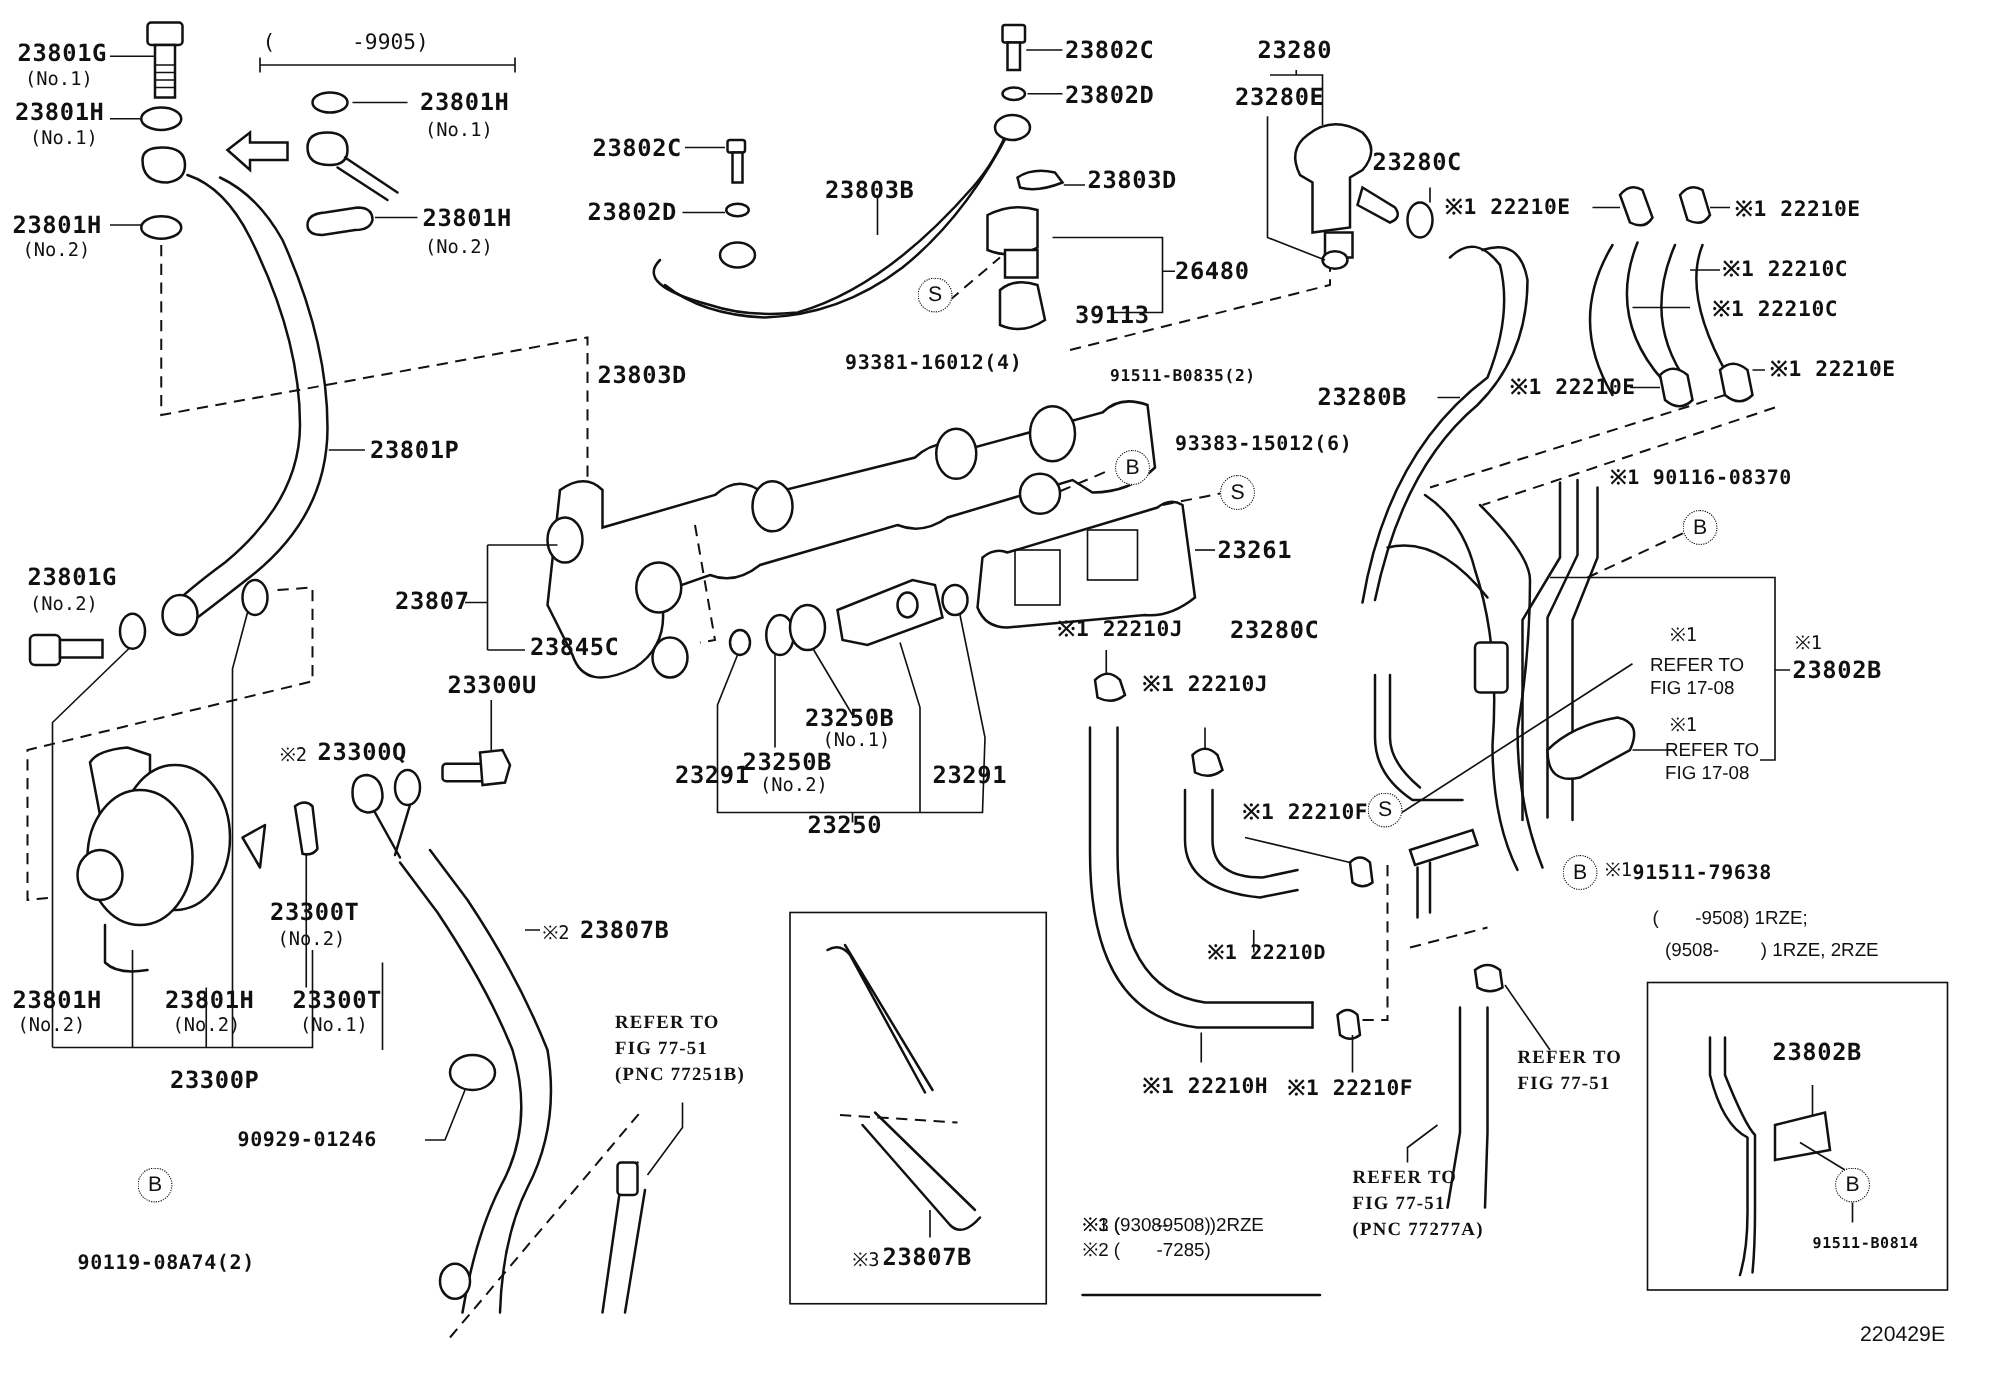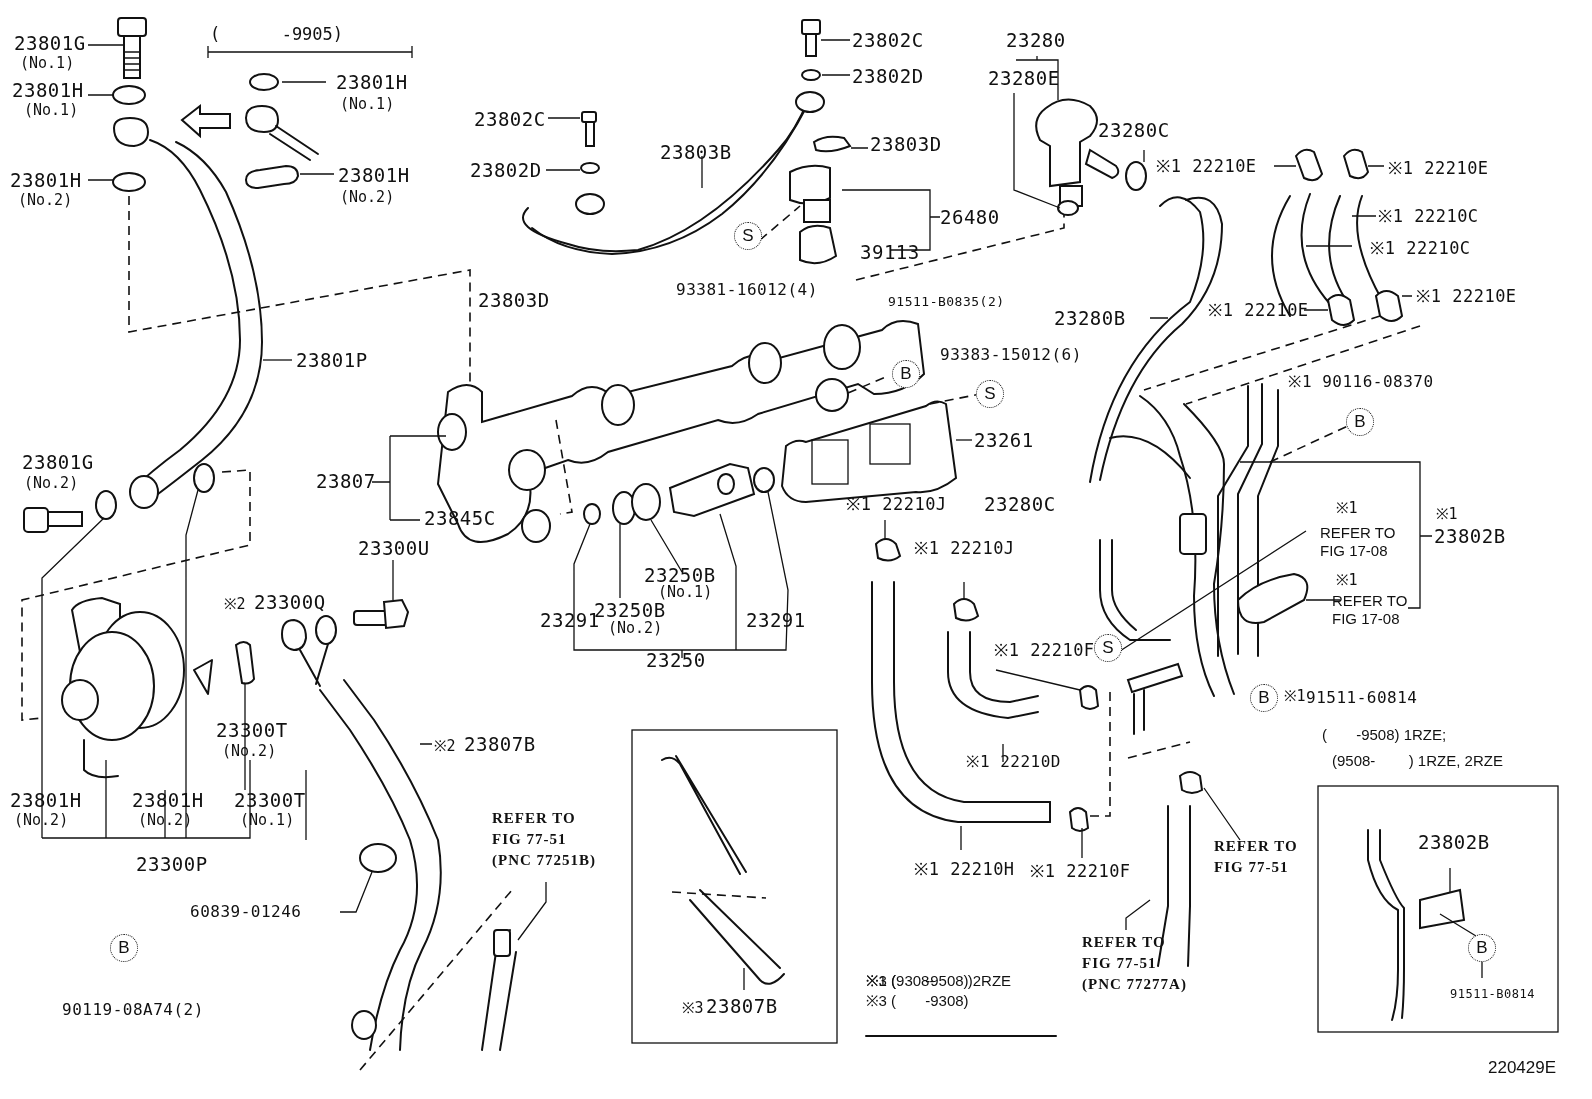--- a/index.html
+++ b/index.html
@@ -3,21 +3,21 @@
 <meta charset="utf-8">
 <style>
   html, body { margin: 0; padding: 0; background: #ffffff; }
   body { width: 1592px; height: 1099px; position: relative; overflow: hidden;
          font-family: "DejaVu Sans Mono", "Liberation Mono", monospace; color: #111; }
   #art { position: absolute; left: 0; top: 0; width: 1592px; height: 1099px; }
   #art .p { fill: none; stroke: #111; stroke-width: 2; stroke-linejoin: round; stroke-linecap: round; }
   #art .thin { fill: none; stroke: #111; stroke-width: 1.3; }
   #art .dash { fill: none; stroke: #111; stroke-width: 1.6; stroke-dasharray: 9 6; }
   #art .fill { fill: #fff; stroke: #111; stroke-width: 2; }
-  .lbl { position: absolute; white-space: pre; font-weight: normal; font-size: 19px; line-height: 20px; letter-spacing: 0.5px; }
+  .lbl { position: absolute; white-space: pre; font-weight: bold; font-size: 19px; line-height: 20px; letter-spacing: 0.5px; }
   .sub { position: absolute; white-space: pre; font-size: 15px; line-height: 16px; }
   .note { position: absolute; white-space: pre; font-size: 15px; line-height: 18px; font-family: "Liberation Sans", sans-serif; }
   .ref { position: absolute; white-space: pre; font-weight: bold; font-size: 15px; line-height: 21px; font-family: "Liberation Serif", serif; letter-spacing: 1px; }
   .circ { position: absolute; width: 26px; height: 26px; border: 1.5px dotted #111; border-radius: 50%;
           text-align: center; line-height: 26px; font-size: 17px; font-family: "Liberation Sans", sans-serif; background: #fff; }
   .fig { position: absolute; font-size: 17px; font-family: "Liberation Sans", sans-serif; }
 </style>
 </head>
 <body>
 
@@ -223,21 +223,21 @@
 <div class="sub" style="left:222px;top:743px">(No.2)</div>
 <div class="lbl" style="left:10px;top:790px">23801H</div>
 <div class="sub" style="left:14px;top:812px">(No.2)</div>
 <div class="lbl" style="left:132px;top:790px">23801H</div>
 <div class="sub" style="left:138px;top:812px">(No.2)</div>
 <div class="lbl" style="left:234px;top:790px">23300T</div>
 <div class="sub" style="left:240px;top:812px">(No.1)</div>
 <div class="lbl" style="left:136px;top:854px">23300P</div>
 <div class="circ" style="left:110px;top:934px">B</div>
 <div class="lbl" style="left:62px;top:1000px;font-size:16px">90119-08A74(2)</div>
-<div class="lbl" style="left:190px;top:902px;font-size:16px">60839-01246</div>
+<div class="lbl" style="left:190px;top:902px;font-size:16px">90929-01246</div>
 <div class="sub" style="left:434px;top:738px">※2</div>
 <div class="lbl" style="left:464px;top:734px">23807B</div>
 <div class="ref" style="left:492px;top:808px">REFER TO
 FIG 77-51
 (PNC 77251B)</div>
 
 <div class="sub" style="left:682px;top:1000px">※3</div>
 <div class="lbl" style="left:706px;top:996px">23807B</div>
 
 <div class="lbl" style="left:852px;top:30px">23802C</div>
@@ -283,37 +283,37 @@
 <div class="note" style="left:1320px;top:524px">REFER TO
 FIG 17-08</div>
 <div class="sub" style="left:1436px;top:506px">※1</div>
 <div class="lbl" style="left:1434px;top:526px">23802B</div>
 <div class="sub" style="left:1336px;top:572px">※1</div>
 <div class="note" style="left:1332px;top:592px">REFER TO
 FIG 17-08</div>
 <div class="circ" style="left:1094px;top:634px">S</div>
 <div class="circ" style="left:1250px;top:684px">B</div>
 <div class="sub" style="left:1284px;top:688px">※1</div>
-<div class="lbl" style="left:1306px;top:688px;font-size:16px">91511-60814</div>
+<div class="lbl" style="left:1306px;top:688px;font-size:16px">91511-79638</div>
 
 <div class="lbl" style="left:846px;top:494px;font-size:17px">※1 22210J</div>
 <div class="lbl" style="left:914px;top:538px;font-size:17px">※1 22210J</div>
 <div class="lbl" style="left:994px;top:640px;font-size:17px">※1 22210F</div>
 <div class="lbl" style="left:966px;top:752px;font-size:16px">※1 22210D</div>
 <div class="lbl" style="left:914px;top:859px;font-size:17px">※1 22210H</div>
 <div class="lbl" style="left:1030px;top:861px;font-size:17px">※1 22210F</div>
 <div class="ref" style="left:1082px;top:932px">REFER TO
 FIG 77-51
 (PNC 77277A)</div>
 <div class="ref" style="left:1214px;top:836px">REFER TO
 FIG 77-51</div>
 
 <div class="note" style="left:1322px;top:726px">(       -9508) 1RZE;</div>
 <div class="note" style="left:1332px;top:752px">(9508-        ) 1RZE, 2RZE</div>
 <div class="lbl" style="left:1418px;top:832px">23802B</div>
 <div class="circ" style="left:1468px;top:934px">B</div>
 <div class="lbl" style="left:1450px;top:984px;font-size:12px">91511-B0814</div>
 
 <div class="note" style="left:866px;top:972px">※1 (       -9508) 2RZE</div>
-<div class="note" style="left:866px;top:992px">※3 (       -9308)</div>
+<div class="note" style="left:866px;top:992px">※2 (       -7285)</div>
 <div class="note" style="left:866px;top:972px">※3 (9308-        )</div>
 
 <div class="fig" style="left:1488px;top:1058px">220429E</div>
 
 </body></html>

